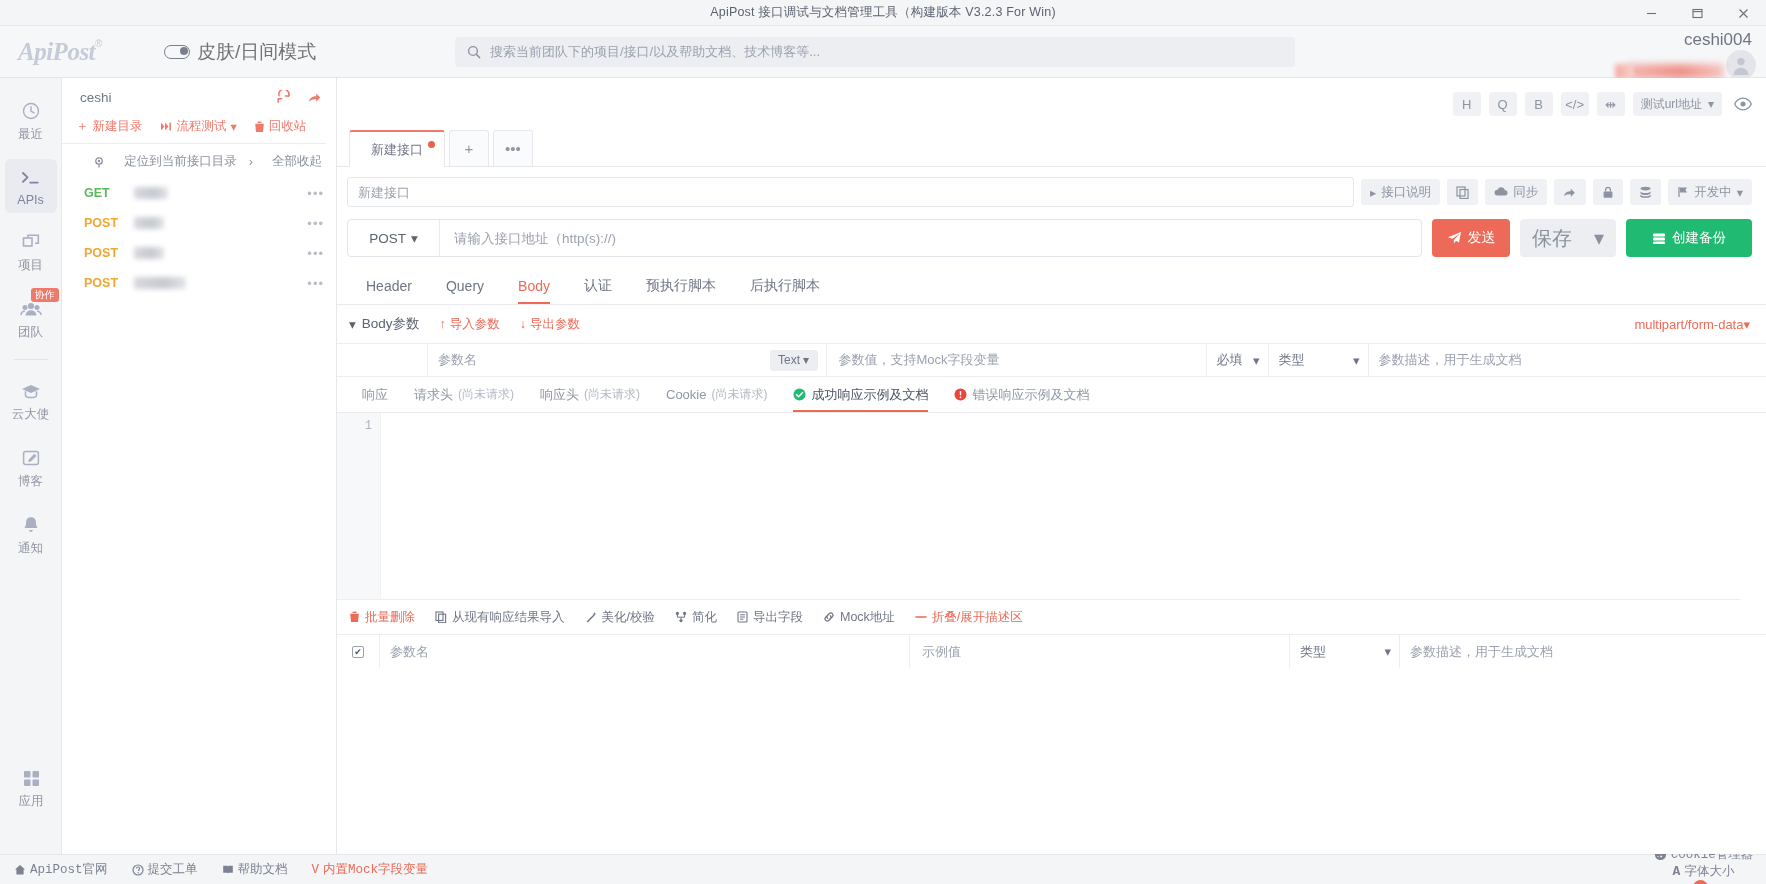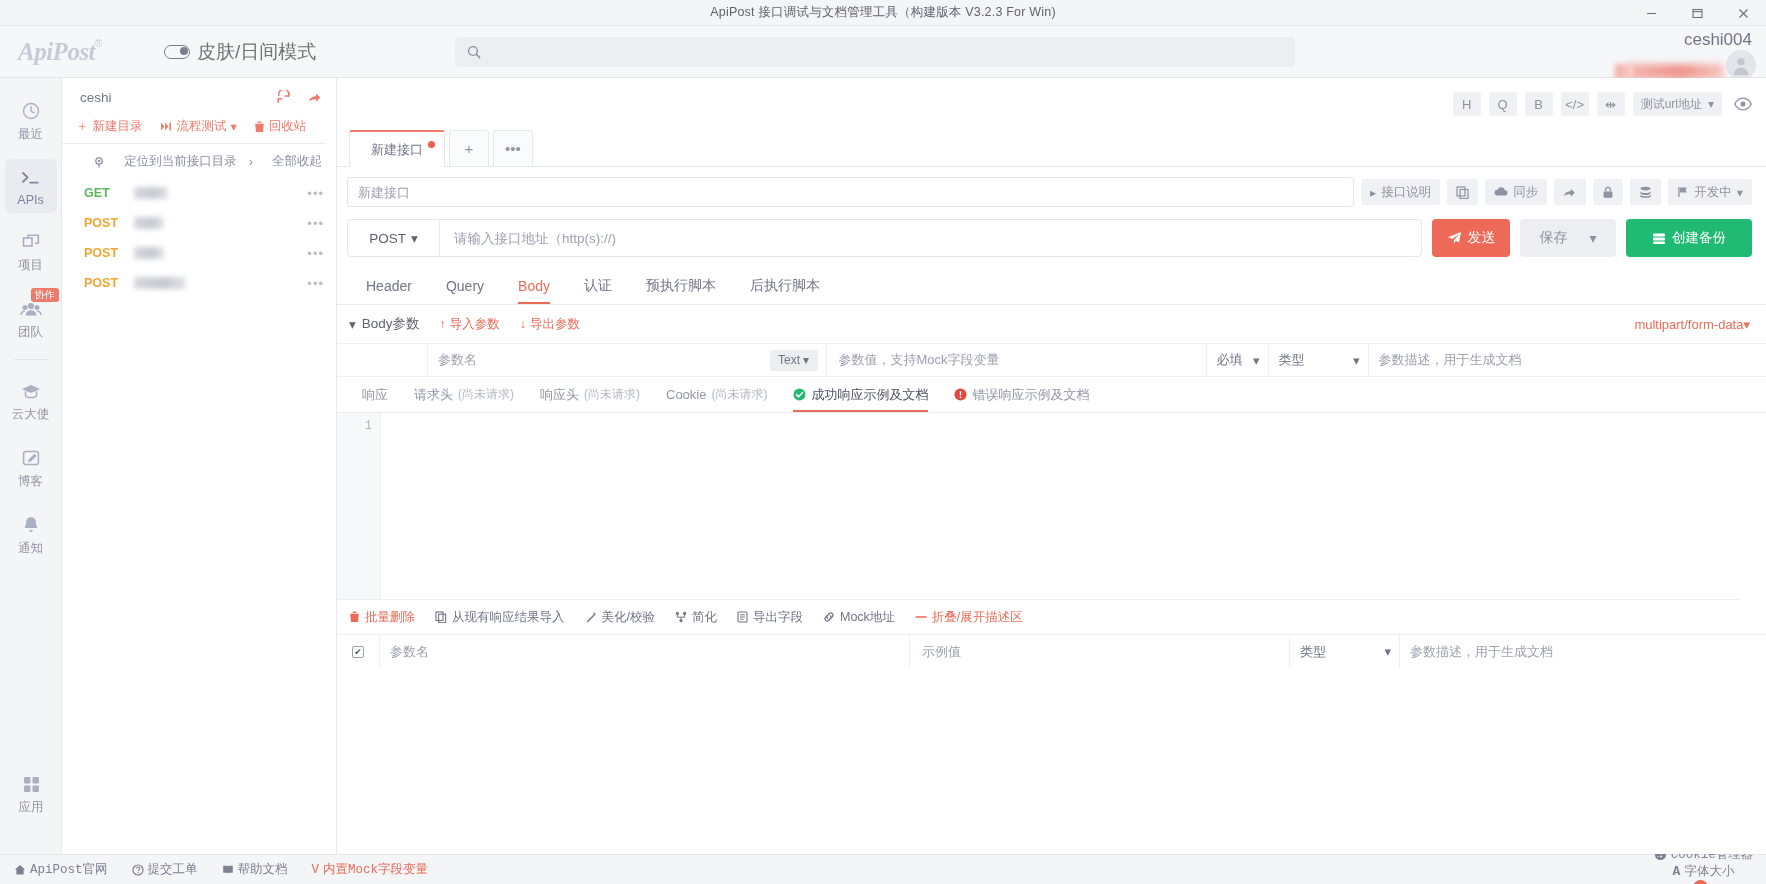--- a/index.html
+++ b/index.html
@@ -54,21 +54,21 @@
   .rail-item { width: 52px; padding: 8px 0 6px; display: flex; flex-direction: column; align-items: center;
                gap: 4px; border-radius: 6px; cursor: pointer; margin-bottom: 10px; position: relative; }
   .rail-item.active { background: #e9ebf0; }
   .rail-label { font-size: 12.5px; color: #9196a5; }
   .rail-item.active .rail-label { color: #8086a0; }
   .rail-ico { color: #aab0c2; display: flex; align-items: center; justify-content: center; height: 22px; }
   .rail-item.active .rail-ico { color: #8086a0; }
   .rail-badge { position: absolute; top: -2px; right: -2px; background: #ee7a6b; color: #fff; font-size: 10px;
                 padding: 1px 4px; border-radius: 3px; line-height: 1.2; }
   .rail-sep { width: 34px; height: 1px; background: #e2e4e9; margin: 2px 0 12px; }
-  .rail-bottom { position: absolute; bottom: 22px; left: 0; width: 62px; display: flex; justify-content: center; }
+  .rail-bottom { position: absolute; bottom: 28px; left: 0; width: 62px; display: flex; justify-content: center; }
 
   
   .tree { width: 275px; background: #fff; border-right: 1px solid #e6e8ec; display: flex;
           flex-direction: column; flex: none; }
   .tree-head { height: 38px; display: flex; align-items: center; padding: 0 14px 0 18px; }
   .tree-title { font-size: 13.5px; color: #6f7585; flex: 1; }
   .tree-ico-btn { color: #ee7a6b; margin-left: 16px; cursor: pointer; display: flex; }
   .tree-actions { display: flex; align-items: center; gap: 17px; padding: 2px 0 8px 14px;
                   border-bottom: 1px solid #ededf0; margin: 0 10px 0 0; }
   .tree-act { display: flex; align-items: center; gap: 4px; color: #ee7a6b; font-size: 12.5px; cursor: pointer; }
@@ -113,21 +113,21 @@
   .urlrow { display: flex; align-items: center; padding: 12px 14px 10px 10px; gap: 10px; flex: none; }
   .url-group { flex: 1; height: 38px; border: 1px solid #e3e5ea; border-radius: 4px; display: flex; align-items: center; }
   .method-sel { width: 92px; height: 36px; display: flex; align-items: center; justify-content: center; gap: 5px;
                 border-right: 1px solid #e9ebee; font-size: 13.5px; color: #5d6370; cursor: pointer; }
   .url-input { flex: 1; border: none; outline: none; padding: 0 14px; font-size: 13.5px; color: #6a707d;
                font-family: inherit; background: transparent; }
   .url-input::placeholder { color: #9ba1af; }
   .send-btn { width: 78px; height: 38px; background: #ec6a57; color: #fff; border-radius: 4px; display: flex;
               align-items: center; justify-content: center; gap: 6px; font-size: 14px; cursor: pointer; }
   .save-btn { width: 96px; height: 38px; background: #eceef1; color: #8a90a0; border-radius: 4px; display: flex;
-              align-items: center; justify-content: center; gap: 22px; font-size: 14px; cursor: pointer; }
+              align-items: center; justify-content: center; gap: 22px; font-size: 20px; cursor: pointer; }
   .backup-btn { width: 126px; height: 38px; background: #21ba72; color: #fff; border-radius: 4px; display: flex;
                 align-items: center; justify-content: center; gap: 6px; font-size: 13.5px; cursor: pointer; }
 
   .reqtabs { height: 38px; display: flex; align-items: center; padding-left: 12px; gap: 0;
              border-bottom: 1px solid #e9ebee; flex: none; }
   .rtab { padding: 0 17px; height: 37px; display: flex; align-items: center; font-size: 14px; color: #6f7585;
           cursor: pointer; position: relative; }
   .rtab.active { color: #ec6a57; }
   .rtab.active::after { content: ""; position: absolute; bottom: 0; left: 17px; right: 17px; height: 2.5px; background: #ec6a57; }
 
@@ -235,20 +235,21 @@
       <span class="toggle-pill"></span>
       <span>皮肤/日间模式</span>
     </div>
     <div class="search-box">
       <span>
         <svg width="14" height="14" viewBox="0 0 14 14">
             <circle cx="6" cy="6" r="4.4" fill="none" stroke="#8d93a1" stroke-width="1.4"></circle>
             <path d="M9.3 9.3L12.6 12.6" stroke="#8d93a1" stroke-width="1.5" stroke-linecap="round"></path>
           </svg>
       </span>
+      <input type="text" placeholder="搜索当前团队下的项目/接口/以及帮助文档、技术博客等..." style="">
     </div>
     <div class="user-area">
       <div class="user-name">ceshi004</div>
     </div>
     <div class="avatar">
       <svg width="22" height="22" viewBox="0 0 22 22">
           <circle cx="11" cy="7.6" r="3.7" fill="#c3c7d0"></circle>
           <path d="M3.6 21c0-4.3 3.3-7.2 7.4-7.2s7.4 2.9 7.4 7.2z" fill="#c3c7d0"></path>
         </svg>
     </div>

